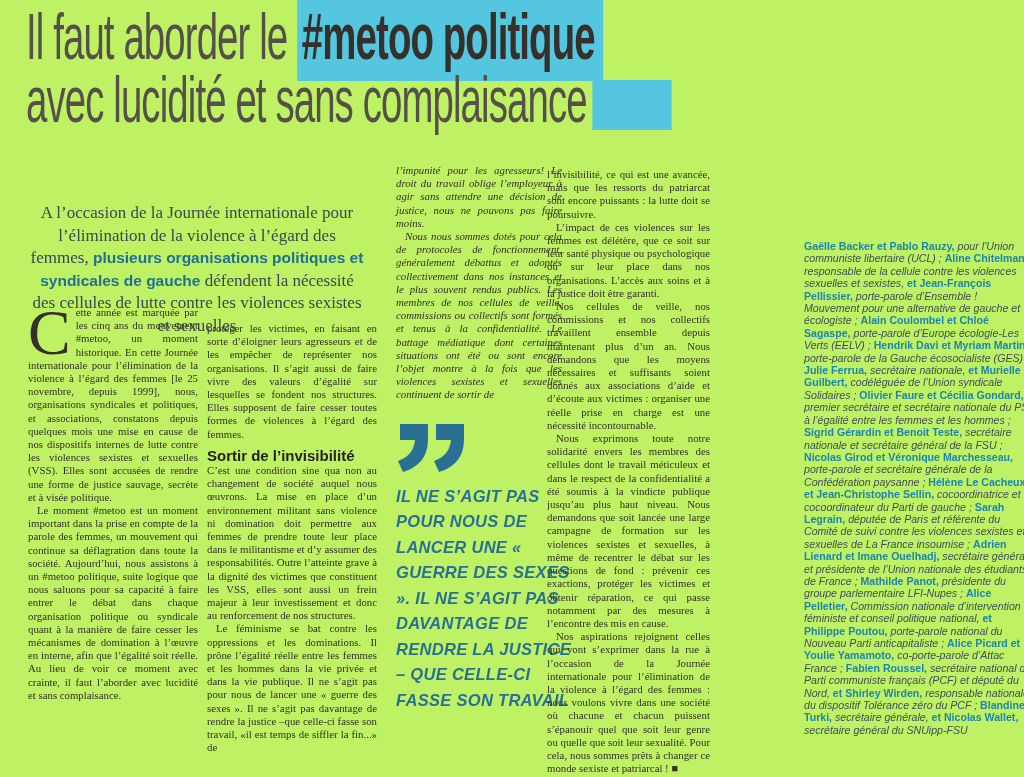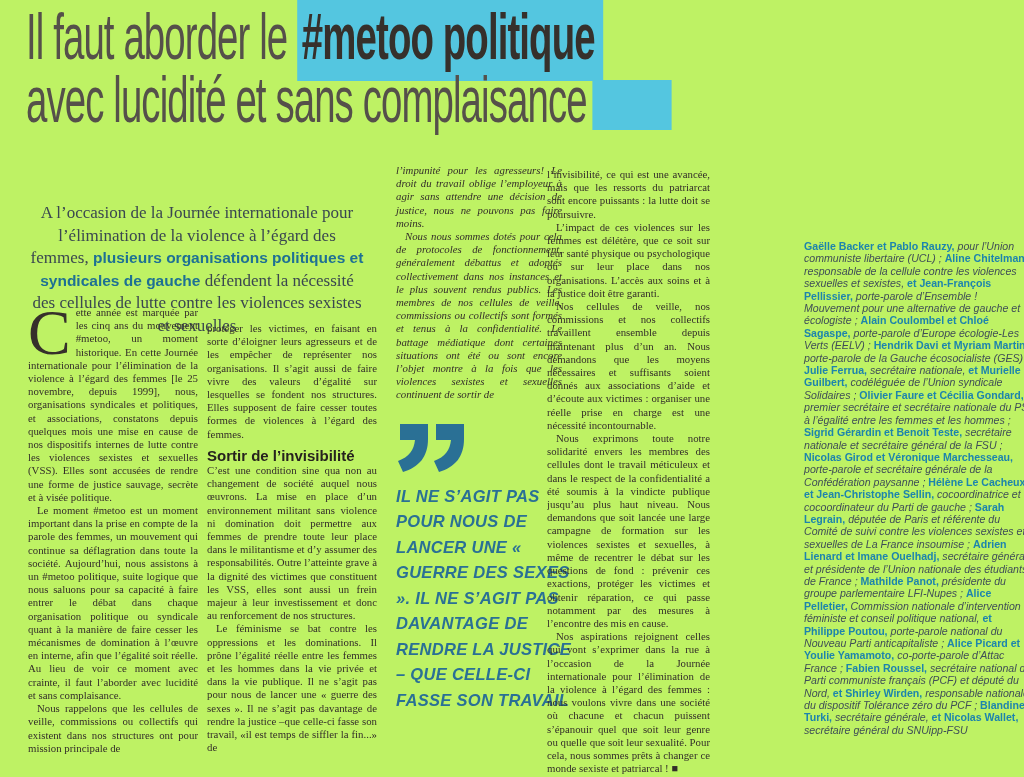--- a/index.html
+++ b/index.html
@@ -76,21 +76,20 @@
   <h1 class="headline">
     <span>Il faut aborder le </span><span class="hl">#metoo politique</span><br>
     <span>avec lucidité et sans complaisance</span><span class="hl-block"></span>
   </h1>
 
   <p class="standfirst"><span>A l’occasion de la Journée internationale pour l’élimination de la violence à l’égard des femmes, </span><span class="sf-bold">plusieurs organisations politiques et syndicales de gauche</span><span> défendent la nécessité des cellules de lutte contre les violences sexistes et sexuelles</span></p>
 
   <div class="col col-1">
       <p class="first"><span class="dropcap">C</span>ette année est marquée par les cinq ans du mouvement #metoo, un moment historique. En cette Journée internationale pour l’élimination de la violence à l’égard des femmes [le 25 novembre, depuis 1999], nous, organisations syndicales et politiques, et associations, constatons depuis quelques mois une mise en cause de nos dispositifs internes de lutte contre les violences sexistes et sexuelles (VSS). Elles sont accusées de rendre une forme de justice sauvage, secrète et à visée politique.</p>
       <p class="para">Le moment #metoo est un moment important dans la prise en compte de la parole des femmes, un mouvement qui continue sa déflagration dans toute la société. Aujourd’hui, nous assistons à un #metoo politique, suite logique que nous saluons pour sa capacité à faire entrer le débat dans chaque organisation politique ou syndicale quant à la manière de faire cesser les mécanismes de domination à l’œuvre en interne, afin que l’égalité soit réelle. Au lieu de voir ce moment avec crainte, il faut l’aborder avec lucidité et sans complaisance.</p>
-      <p class="para">Nous rappelons que les cellules de veille, commissions ou collectifs qui existent dans nos structures ont pour mission principale de</p>
     </div>
 
   <div class="col col-2">
       <p class="cont">protéger les victimes, en faisant en sorte d’éloigner leurs agresseurs et de les empêcher de représenter nos organisations. Il s’agit aussi de faire vivre des valeurs d’égalité sur lesquelles se fondent nos structures. Elles supposent de faire cesser toutes formes de violences à l’égard des femmes.</p>
       <h3 class="subhead">Sortir de l’invisibilité</h3>
       <p class="flush">C’est une condition sine qua non au changement de société auquel nous œuvrons. La mise en place d’un environnement militant sans violence ni domination doit permettre aux femmes de prendre toute leur place dans le militantisme et d’y assumer des responsabilités. Outre l’atteinte grave à la dignité des victimes que constituent les VSS, elles sont aussi un frein majeur à leur investissement et donc au renforcement de nos structures.</p>
       <p class="para">Le féminisme se bat contre les oppressions et les dominations. Il prône l’égalité réelle entre les femmes et les hommes dans la vie privée et dans la vie publique. Il ne s’agit pas pour nous de lancer une « guerre des sexes ». Il ne s’agit pas davantage de rendre la justice –que celle-ci fasse son travail, «il est temps de siffler la fin...» de</p>
     </div>
 
   <div class="col col-3">

